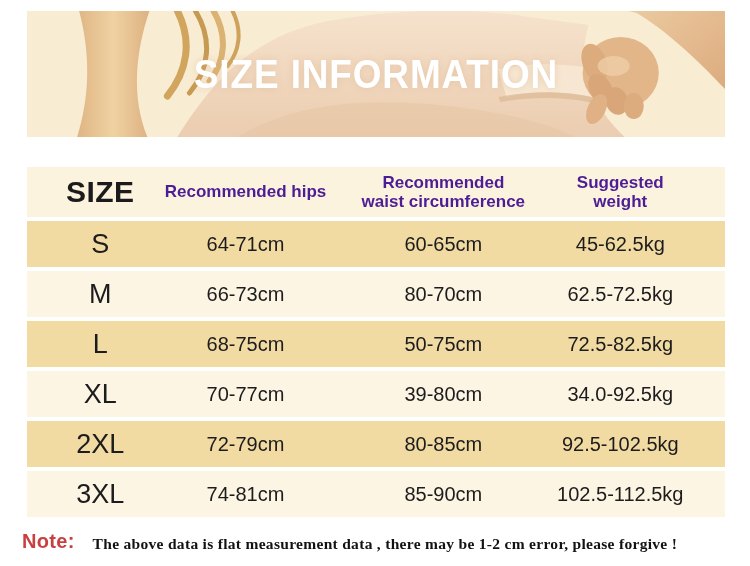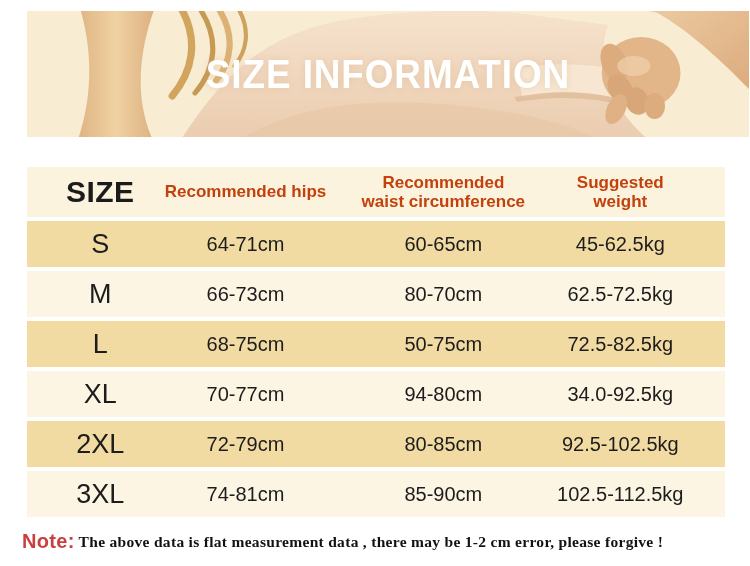--- a/index.html
+++ b/index.html
@@ -5,21 +5,21 @@
   html, body { margin:0; padding:0; }
   body {
     width:750px; height:566px; background:#ffffff; overflow:hidden;
     font-family:"Liberation Sans","DejaVu Sans",sans-serif;
   }
   .page { position:relative; width:750px; height:566px; }
 
   
   .banner {
     position:absolute; left:27px; top:11px; width:698px; height:126px;
-    background:#4c1d95; overflow:hidden;padding-left:24px;
+    background:#4c1d95; overflow:hidden;
   }
   .banner svg { position:absolute; left:0; top:0; width:100%; height:100%; }
   .banner-title {
     position:absolute; inset:0; display:flex; align-items:center; justify-content:center;
     font-size:41px; font-weight:700; color:#ffffff; letter-spacing:1px;
     transform:scaleX(.9); text-shadow:0 0 8px rgba(214,178,140,.45);
     white-space:nowrap;
   }
 
   
@@ -28,29 +28,29 @@
     display:grid; grid-template-columns:21% 20.6% 36.1% 14.6%;
     align-items:center; margin-bottom:4px;
   }
   .row.header { background:#fcf3de; height:50px; }
   .row.data   { background:#fdf5e4; height:46px; }
   .row.data.shaded { background:#f2dba3; }
   .cell {
     display:flex; flex-direction:column; align-items:center; justify-content:center;
     text-align:left; white-space:nowrap; overflow:visible;
   }
-  .hdr-small { font-size:17px; font-weight:600; color:#c2410c; line-height:1.12; }
+  .hdr-small { font-size:17px; font-weight:600; color:#4c1d95; line-height:1.12; }
   .hdr-size  { font-size:30px; font-weight:600; color:#1b1b1b; letter-spacing:.5px; }
   .row.data .cell { font-size:20px; font-weight:500; color:#1c1c1c; }
   .row.data .cell.size-col { font-size:27px; }
 
   
   .note {
     position:absolute; left:22px; top:530px; width:720px;
-    white-space:nowrap; display:flex; align-items:center; gap:4px;
+    white-space:nowrap; display:flex; align-items:flex-end; gap:18px;
   }
   .note-label { font-size:20px; font-weight:700; color:#c94040; letter-spacing:.3px; }
   .note-text  {
     font-family:"Liberation Serif","DejaVu Serif",serif;
     font-size:15.5px; font-weight:700; color:#121212; letter-spacing:.3px;
   }
 </style>
 </head>
 <body>
 
@@ -135,21 +135,21 @@
     <div class="row data shaded">
       <div class="cell size-col">L</div>
       <div class="cell">68-75cm</div>
       <div class="cell">50-75cm</div>
       <div class="cell">72.5-82.5kg</div>
     </div>
 
     <div class="row data">
       <div class="cell size-col">XL</div>
       <div class="cell">70-77cm</div>
-      <div class="cell">94-80cm</div>
+      <div class="cell">39-80cm</div>
       <div class="cell">34.0-92.5kg</div>
     </div>
 
     <div class="row data shaded">
       <div class="cell size-col">2XL</div>
       <div class="cell">72-79cm</div>
       <div class="cell">80-85cm</div>
       <div class="cell">92.5-102.5kg</div>
     </div>
 

